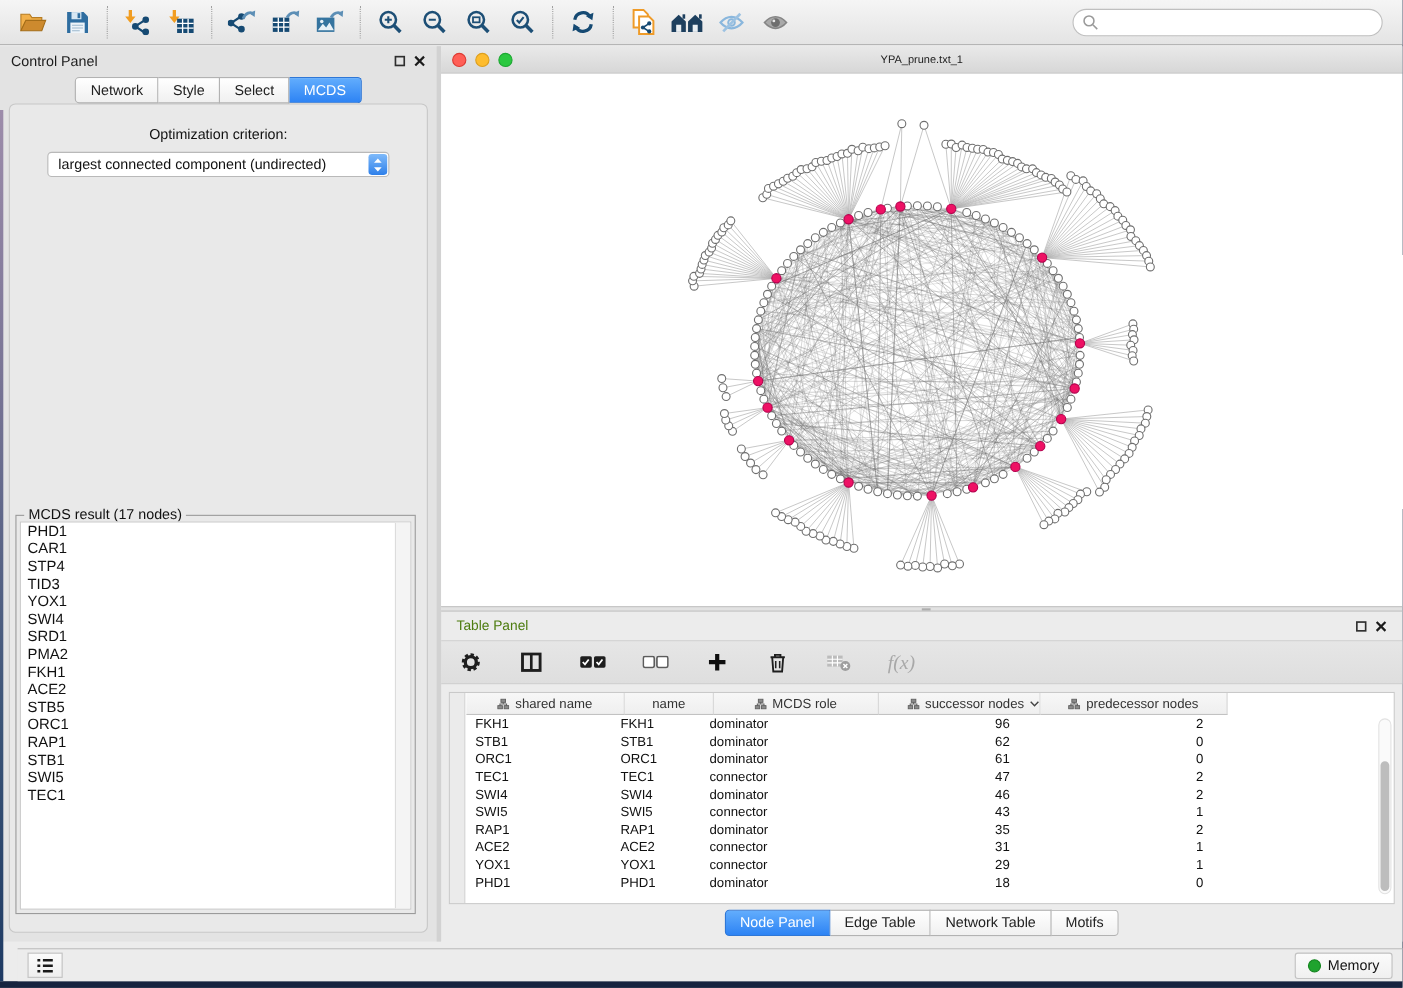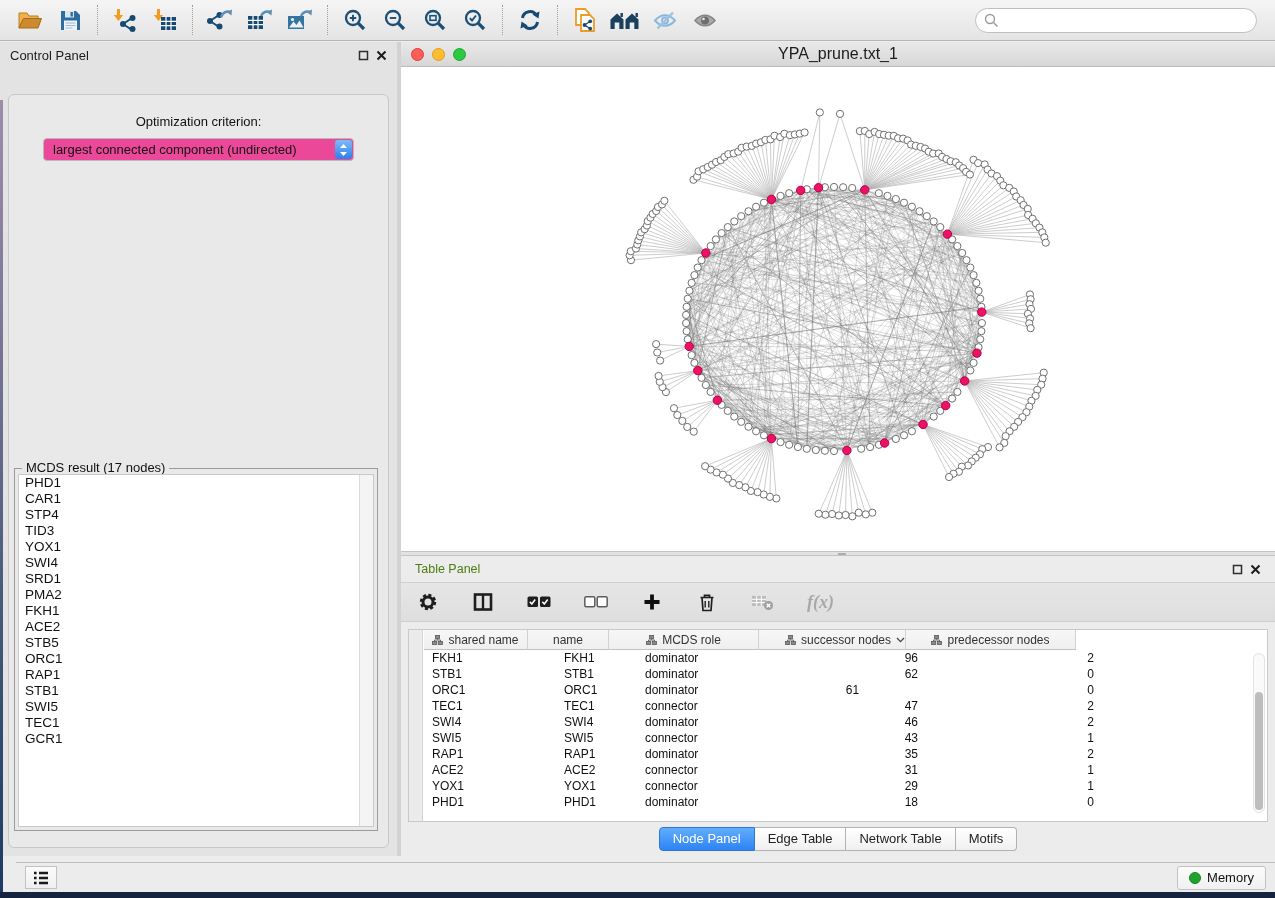--- a/index.html
+++ b/index.html
@@ -34,21 +34,21 @@
   .cp-tabs { display:flex; justify-content:center; margin-top:2px; position:relative; z-index:2; }
   .seg { font-size:13px; color:#222; background:linear-gradient(#ffffff,#f0f0f0);
     border:1px solid #b2b2b2; border-left:none; padding:3px 13px 4px; cursor:default; }
   .seg:first-child { border-left:1px solid #b2b2b2; border-radius:4px 0 0 4px; }
   .seg:last-child { border-radius:0 4px 4px 0; }
   .seg.active { background:linear-gradient(#62adfd,#2d83f4); color:#fff; border-color:#2f77d6; }
   .cp-body { position:absolute; left:8px; right:8px; top:52px; bottom:8px;
     background:#e9e9e9; border:1px solid #c7c7c7; border-radius:6px; }
   .opt-label { text-align:center; font-size:13px; color:#111; margin-top:19px; }
   .select-row { margin:9px 34px 0; }
-  .mac-select { height:23px; background:#ec4899; border:1px solid #b9b9b9; border-radius:4px;
+  .mac-select { height:23px; background:#ffffff; border:1px solid #b9b9b9; border-radius:4px;
     display:flex; align-items:center; padding-left:9px; font-size:13px; color:#111; position:relative; }
   .select-stepper { position:absolute; right:1px; top:1px; bottom:1px; width:17px; border-radius:3px;
     background:linear-gradient(#7fbafa,#2e80ea); display:flex; flex-direction:column;
     align-items:center; justify-content:center; gap:2px; }
   .btn-row { display:flex; justify-content:center; gap:12px; margin-top:13px; }
   .mac-btn { font-size:13px; color:#111; background:linear-gradient(#ffffff,#f1f1f1);
     border:1px solid #b5b5b5; border-radius:4px; padding:3px 15px 4px; }
   .mac-btn.focused { box-shadow:0 0 0 3px rgba(102,163,250,.65); border-color:#7aa8e8; }
   .mcds-group { position:absolute; left:5px; right:10px; top:373px; bottom:16px;
     border:1px solid #9b9b9b; }
@@ -58,33 +58,33 @@
     border:1px solid #c9c9c9; overflow:hidden; }
   .mcds-item { font-size:13.5px; color:#111; line-height:16px; padding-left:6px; }
   .mcds-scroll { position:absolute; right:0; top:0; bottom:0; width:14px; background:#f4f4f4;
     border-left:1px solid #dcdcdc; }
 
   
   .net-titlebar { height:25px; background:linear-gradient(#e9e9e9,#d7d7d7);
     border-bottom:1px solid #bcbcbc; position:relative; display:flex; align-items:center; justify-content:center; }
   .traffic { position:absolute; left:10px; top:0; bottom:0; display:flex; align-items:center; gap:8px; }
   .light { width:13px; height:13px; border-radius:50%; }
-  .net-title { font-size:16px; color:#1b1b1b; }
+  .net-title { font-size:10px; color:#1b1b1b; }
   .net-canvas { flex:1; background:#fff; position:relative; min-height:0; }
   .net-canvas svg { position:absolute; inset:0; }
   .h-split { height:5px; background:#e2e2e2; border-top:1px solid #c4c4c4; border-bottom:1px solid #c4c4c4;
     position:relative; }
   .h-split i { position:absolute; left:50%; top:1px; width:8px; height:2px; background:#aeaeae; }
 
   
   .table-panel { height:300px; display:flex; flex-direction:column; background:#ececec; }
   .tp-titlebar { height:26px; display:flex; align-items:center; padding:0 14px; }
   .tp-title { font-size:12.5px; color:#4d7c0f; }
   .tp-toolbar { height:40px; background:linear-gradient(#e6e6e6,#dedede); border-top:1px solid #cfcfcf;
-    border-bottom:1px solid #cfcfcf; display:flex; align-items:center; padding:0 16px; gap:33px;font-weight:bold; }
+    border-bottom:1px solid #cfcfcf; display:flex; align-items:center; padding:0 16px; gap:33px; }
   .tp-tool { display:flex; align-items:center; justify-content:center; min-width:22px; }
   .fx { font-family:"Liberation Serif", serif; font-style:italic; font-size:18px; color:#a8a8a8; }
   .tbl-wrap { flex:1; padding:7px 7px 0; min-height:0; }
   .tbl { width:100%; height:100%; background:#fff; border:1px solid #c9c9c9; position:relative; overflow:hidden; }
   .tbl-gutter { position:absolute; left:0; top:0; bottom:0; width:14px; background:#ebebeb;
     border-right:1px solid #d6d6d6; }
   .tbl-head { position:absolute; left:15px; top:0; display:flex; height:20px; }
   .th { background:linear-gradient(#f7f7f7,#efefef); border-right:1px solid #d2d2d2;
     border-bottom:1px solid #c2c2c2; display:flex; align-items:center; justify-content:center;
     gap:5px; font-size:12px; color:#333; }
@@ -268,20 +268,26 @@
                   <rect x="1.5" y="1.5" width="8" height="8" fill="none" stroke="#2e2e2e" stroke-width="1.5"></rect>
                 </svg>
             </span>
             <span>
               <svg width="11" height="11">
                   <path d="M1.5 1.5 l8 8 M9.5 1.5 l-8 8" stroke="#1c1c1c" stroke-width="2"></path>
                 </svg>
             </span>
           </span>
         </div>
+        <div class="cp-tabs">
+            <div class="seg">Network</div>
+            <div class="seg">Style</div>
+            <div class="seg">Select</div>
+            <div class="seg active">MCDS</div>
+          </div>
         <div class="cp-body">
           <div class="opt-label">Optimization criterion:</div>
           <div class="select-row">
             <div class="mac-select">
               <span>largest connected component (undirected)</span>
               <span class="select-stepper">
                 <svg width="9" height="6">
                     <path d="M1 5 L4.5 1 L8 5 Z" fill="#fff"></path>
                   </svg>
                 <svg width="9" height="6">
@@ -303,21 +309,20 @@
                 <div class="mcds-item">SRD1</div>
                 <div class="mcds-item">PMA2</div>
                 <div class="mcds-item">FKH1</div>
                 <div class="mcds-item">ACE2</div>
                 <div class="mcds-item">STB5</div>
                 <div class="mcds-item">ORC1</div>
                 <div class="mcds-item">RAP1</div>
                 <div class="mcds-item">STB1</div>
                 <div class="mcds-item">SWI5</div>
                 <div class="mcds-item">TEC1</div>
-                <div class="mcds-item">GCR1</div>
               </div>
           </div>
         </div>
       </div>
 
       <div class="right-col">
         <div class="net-titlebar">
           <span class="traffic">
             <span class="light" style="background:#ff5f57;border:1px solid #dd3b33;"></span>
             <span class="light" style="background:#febc2e;border:1px solid #dd9f1e;"></span>
@@ -1413,21 +1418,21 @@
               </svg>
             </span>
             <span class="tp-tool">
               <span class="fx">f(x)</span>
             </span>
           </div>
           <div class="tbl-wrap">
             <div class="tbl">
               <div class="tbl-gutter"></div>
               <div class="tbl-head">
-                  <div class="th" style="width: 104px;">
+                  <div class="th" style="width: 144px;">
                     <svg width="11" height="10" viewBox="0 0 11 10">
                       <path d="M5.5 3.5 v1.3 M2.5 6.5 V5 h6 v1.5" stroke="#666" fill="none"></path>
                       <rect x="3.4" y="0.5" width="4.2" height="3" fill="#8a8a8a" stroke="#5a5a5a" stroke-width="0.8"></rect>
                       <rect x="0.5" y="6.5" width="4.2" height="3" fill="#8a8a8a" stroke="#5a5a5a" stroke-width="0.8"></rect>
                       <rect x="6.3" y="6.5" width="4.2" height="3" fill="#8a8a8a" stroke="#5a5a5a" stroke-width="0.8"></rect>
                     </svg>
                     <span>shared name</span>
                   </div>
                   <div class="th" style="width: 81px;">
                     <span>name</span>
@@ -1475,21 +1480,21 @@
                     <div class="td l" style="width: 132px;">STB1</div>
                     <div class="td l" style="width: 81px;">STB1</div>
                     <div class="td l" style="width: 150px;">dominator</div>
                     <div class="td r" style="width: 147px; padding-right: 16px;">62</div>
                     <div class="td r" style="width: 170px; padding-right: 10px;">0</div>
                   </div>
                   <div class="tr">
                     <div class="td l" style="width: 132px;">ORC1</div>
                     <div class="td l" style="width: 81px;">ORC1</div>
                     <div class="td l" style="width: 150px;">dominator</div>
-                    <div class="td r" style="width: 147px; padding-right: 16px; text-align: center;">61</div>
+                    <div class="td r" style="width: 147px; padding-right: 16px;">61</div>
                     <div class="td r" style="width: 170px; padding-right: 10px;">0</div>
                   </div>
                   <div class="tr">
                     <div class="td l" style="width: 132px;">TEC1</div>
                     <div class="td l" style="width: 81px;">TEC1</div>
                     <div class="td l" style="width: 150px;">connector</div>
                     <div class="td r" style="width: 147px; padding-right: 16px;">47</div>
                     <div class="td r" style="width: 170px; padding-right: 10px;">2</div>
                   </div>
                   <div class="tr">

